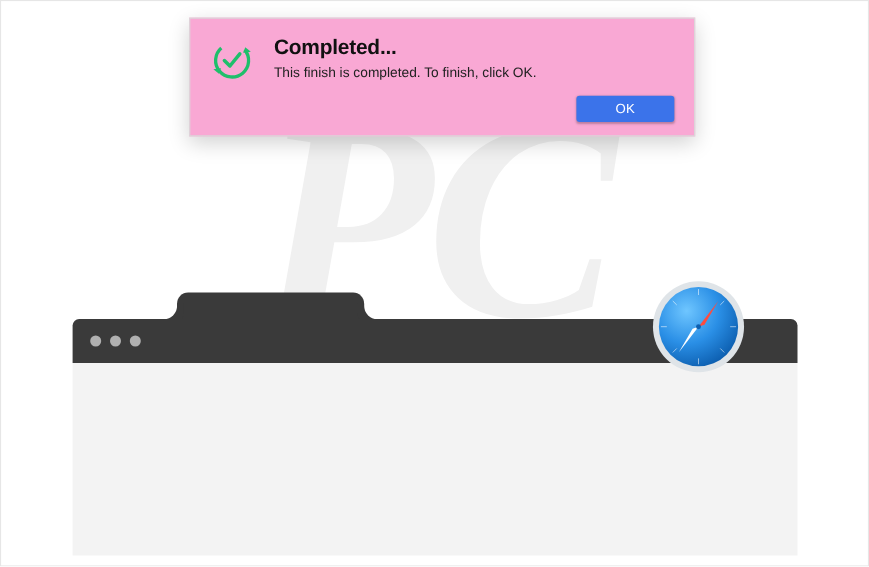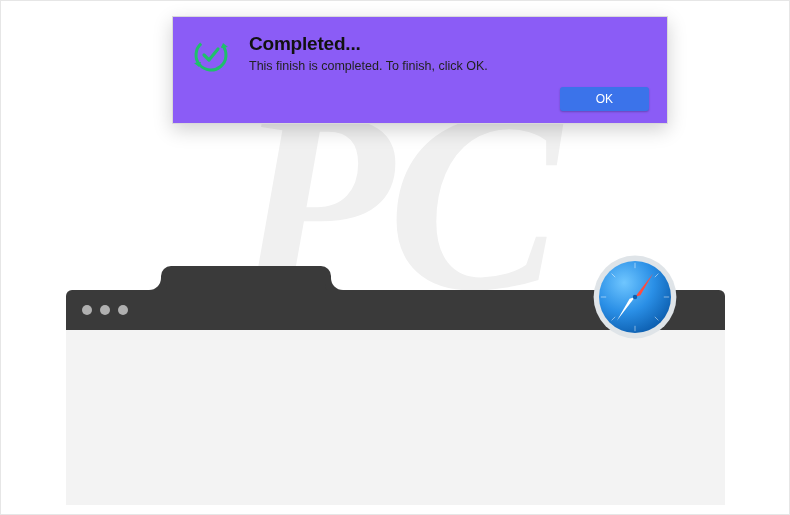--- a/index.html
+++ b/index.html
@@ -110,22 +110,22 @@
       top: 252px;
       width: 90px;
       height: 90px;
     }
 
     
     .dialog {
       position: absolute;
       left: 172px;
       top: 16px;
-      width: 496px;
-      background: #8b5cf6;
+      width: 460px;
+      background: #f9a8d4;
       border: 1px solid #d9d9d9;
       box-shadow: 0 6px 18px rgba(0,0,0,0.18);
       padding: 16px 18px 12px 18px;
     }
     .dialog-body {
       display: flex;
       gap: 18px;
       align-items: flex-start;
     }
     .dlg-icon {

